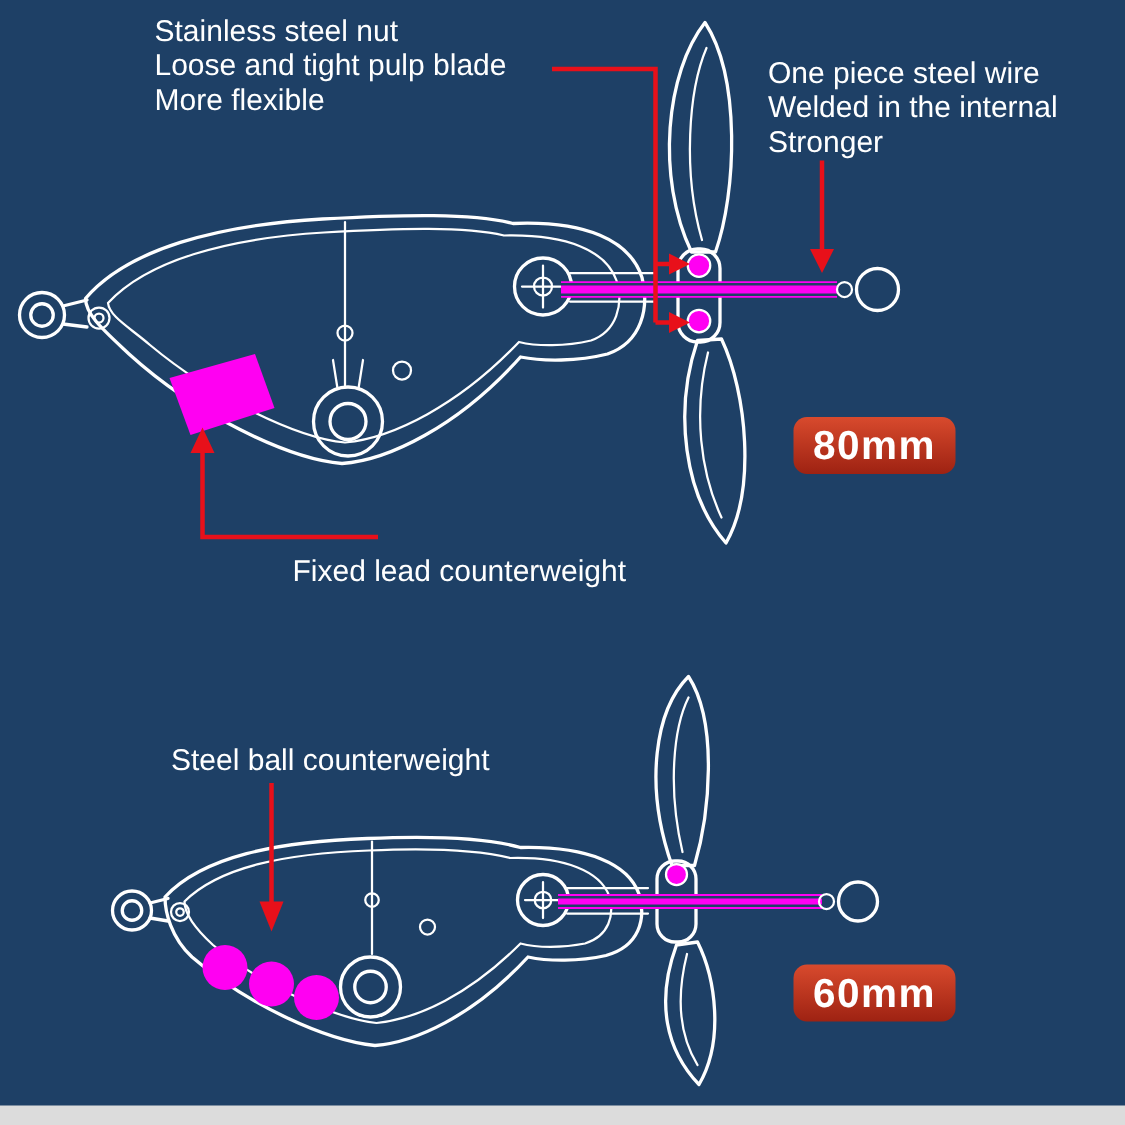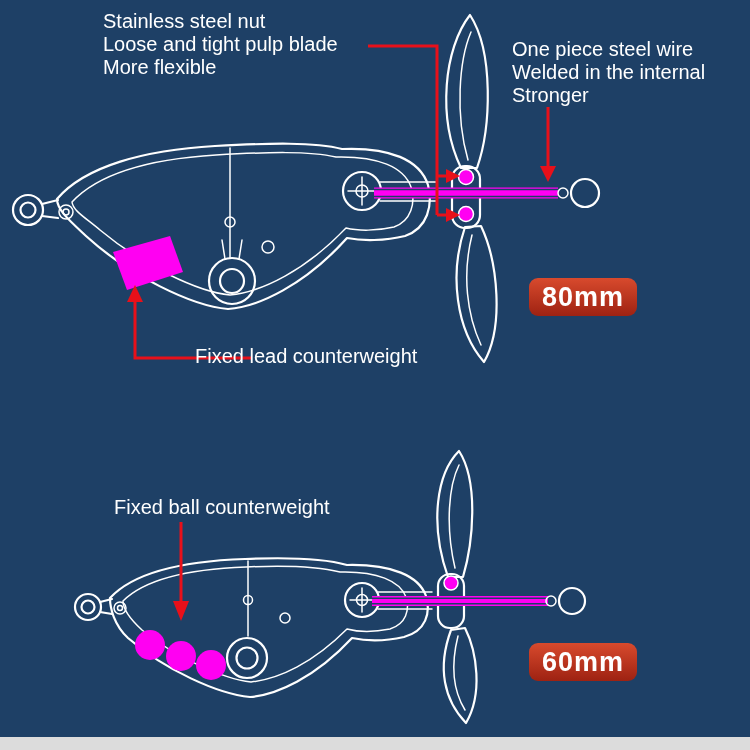--- a/index.html
+++ b/index.html
@@ -178,22 +178,22 @@
     <div>Loose and tight pulp blade</div>
     <div>More flexible</div>
   </div>
 
   <div class="ann" style="left:512px; top:38px;">
     <div>One piece steel wire</div>
     <div>Welded in the internal</div>
     <div>Stronger</div>
   </div>
 
-  <div class="ann" style="left:195px; top:345px;">Fixed lead counterweight</div>
+  <div class="ann" style="left:195px; top:370px;">Fixed lead counterweight</div>
 
-  <div class="ann" style="left:114px; top:496px;">Fixed ball counterweight</div>
+  <div class="ann" style="left:114px; top:496px;">Steel ball counterweight</div>
 
   <div class="badge" style="left:529px; top:278px;">80mm</div>
 
   <div class="badge" style="left:529px; top:643px;">60mm</div>
 
   <div class="bottom-strip"></div>
 </div>
 
 </body></html>

